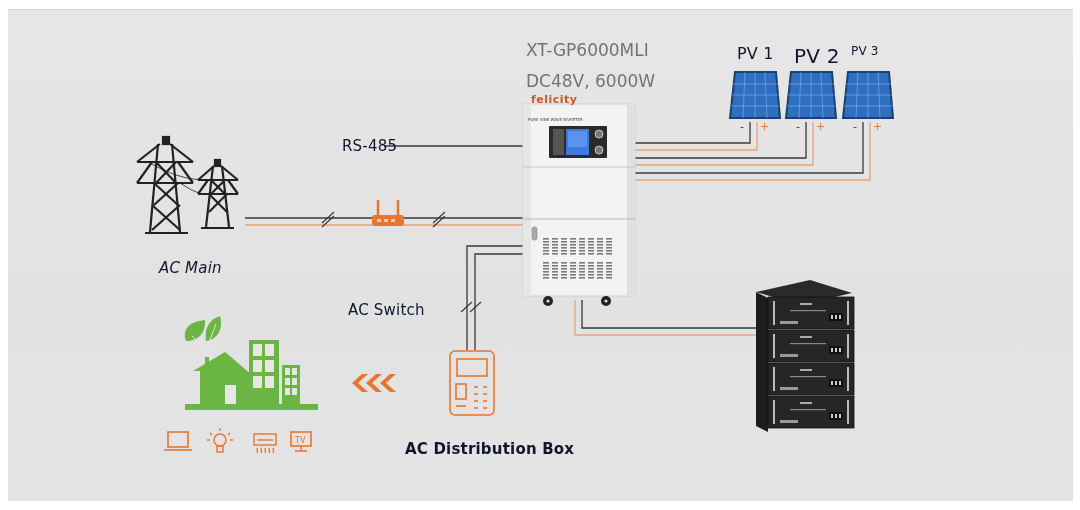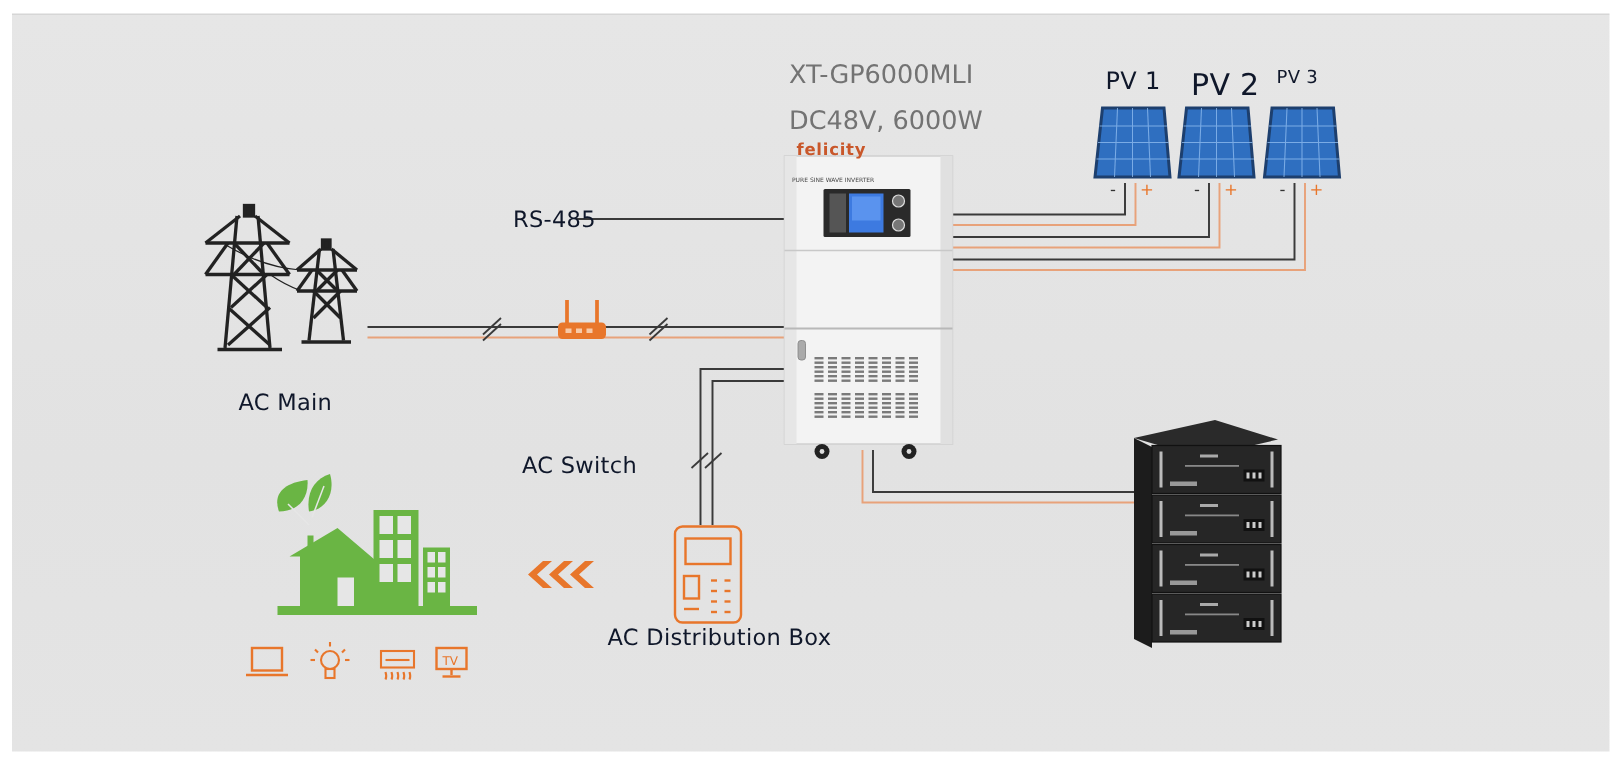--- a/index.html
+++ b/index.html
@@ -395,15 +395,15 @@
 <div class="model" style="left:526px; top:39px;">XT-GP6000MLI</div>
 <div class="model" style="left:526px; top:70px;">DC48V, 6000W</div>
 <div style="position:absolute; left:531px; top:93px; font-size:11px; color:#c9572a; font-weight:bold; letter-spacing:0.5px;">felicity</div>
 <div style="position:absolute; left:528px; top:117px; font-size:4px; color:#444; white-space:nowrap;">PURE SINE WAVE INVERTER</div>
 
 <div class="lbl" style="left:737px; top:44px; font-size:16px;">PV 1</div>
 <div class="lbl" style="left:794px; top:44px; font-size:20px;">PV 2</div>
 <div class="lbl" style="left:851px; top:44px; font-size:12px;">PV 3</div>
 
 <div class="lbl" style="left:342px; top:137px;">RS-485</div>
-<div class="lbl" style="left:159px; top:259px;">AC Main</div>
+<div class="lbl" style="left:159px; top:259px;font-style:italic;">AC Main</div>
 <div class="lbl" style="left:348px; top:259px;margin-top:42px;">AC Switch</div>
-<div class="lbl" style="left:405px; top:416px;">AC Distribution Box</div>
+<div class="lbl" style="left:405px; top:440px;font-weight:bold;">AC Distribution Box</div>
 
 </body></html>

